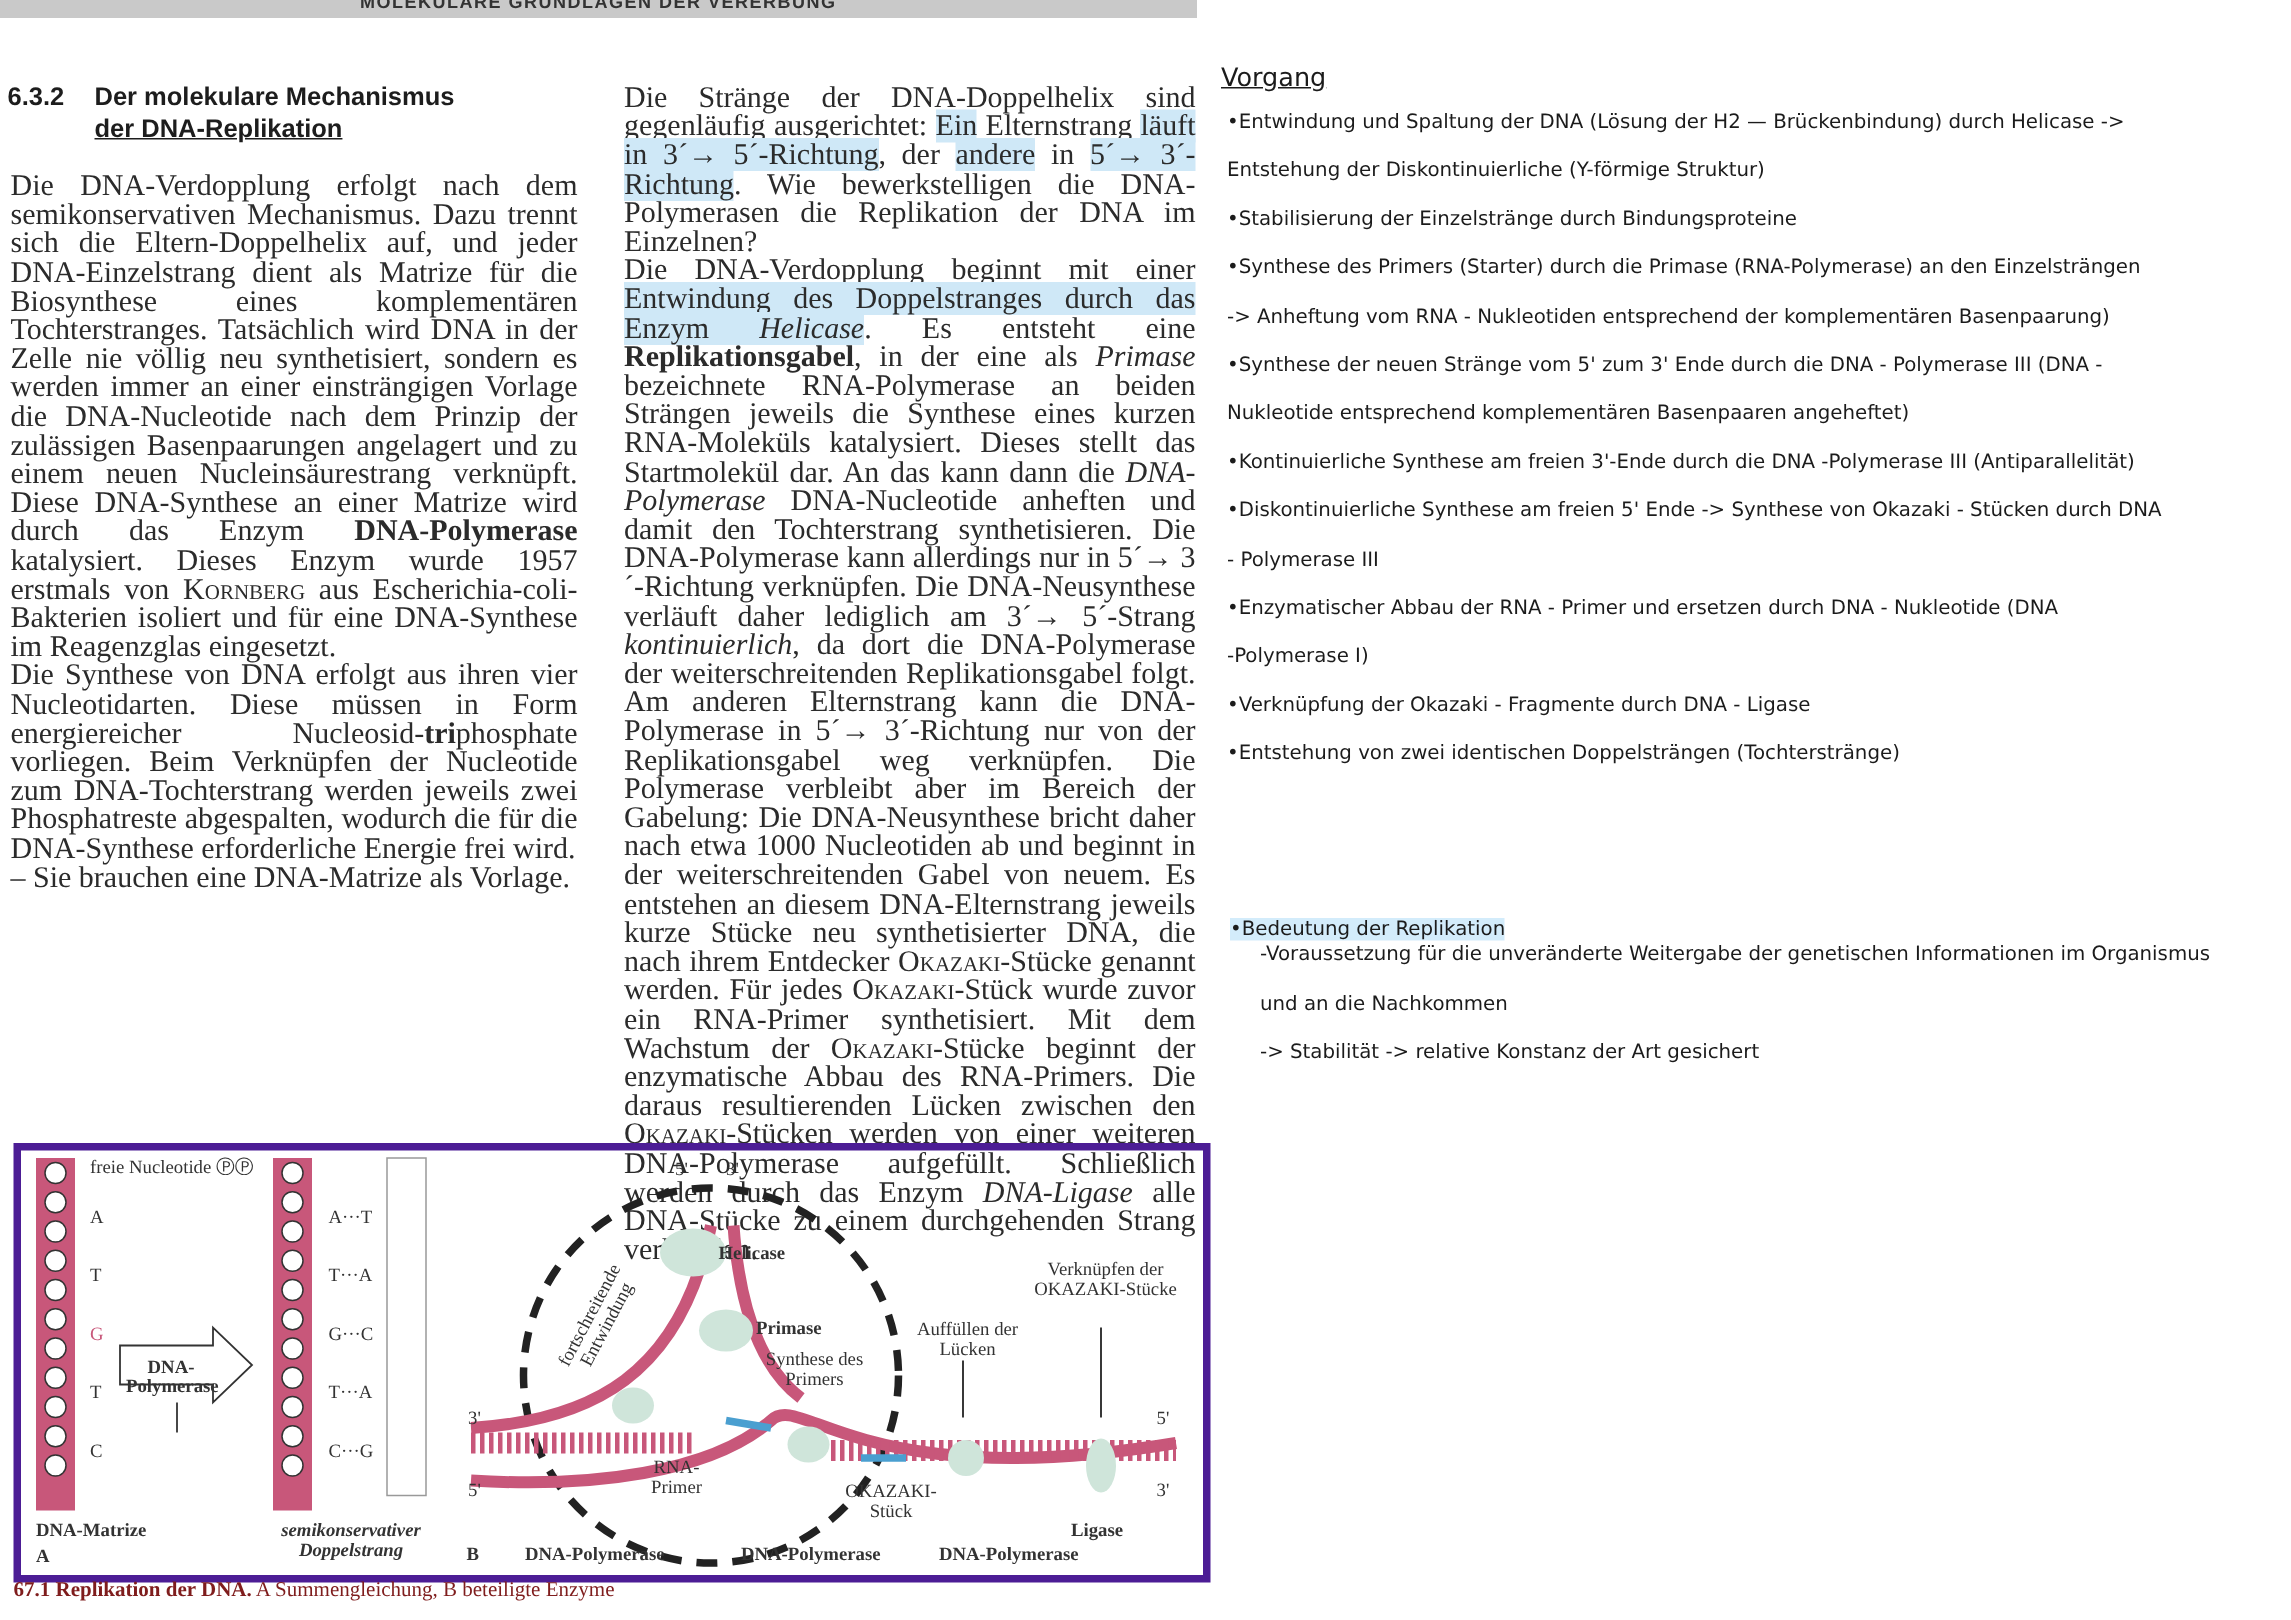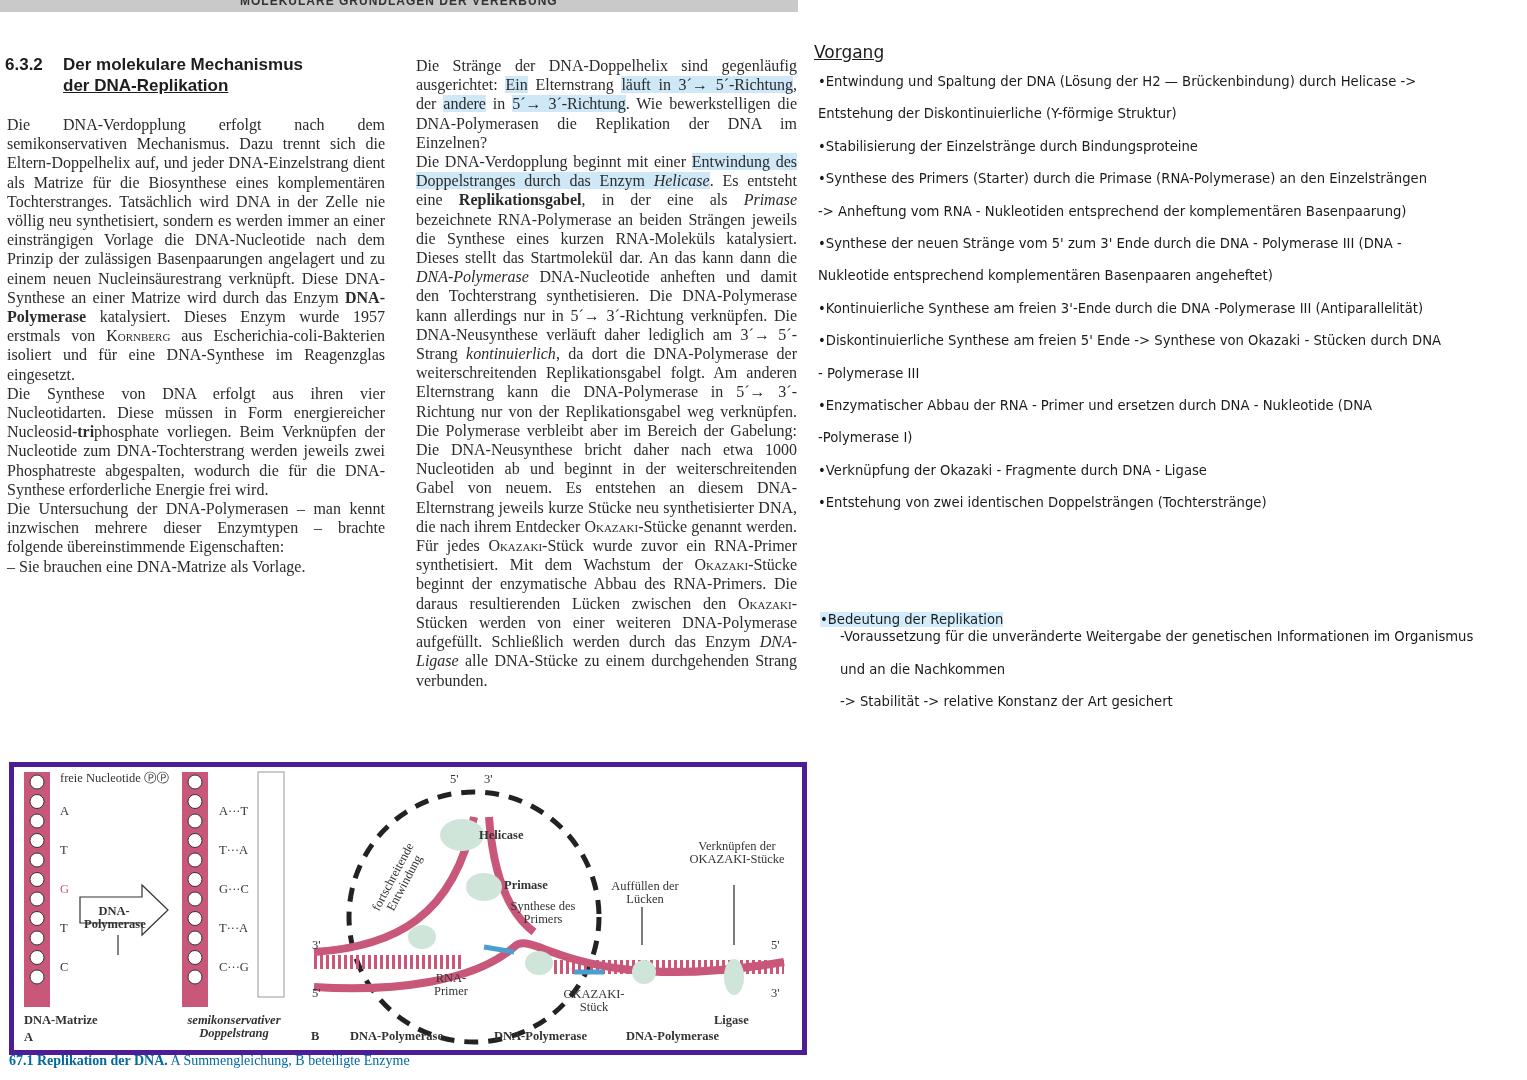--- a/index.html
+++ b/index.html
@@ -2,32 +2,32 @@
 <html><head>
 <meta charset="utf-8">
 <style>
   html, body { margin:0; padding:0; }
   body { width:1527px; height:1080px; background:#ffffff; position:relative; overflow:hidden; font-family:"Liberation Serif", serif; color:#2a2a2a; }
   .banner { position:absolute; left:0; top:0; width:798px; height:12px; background:#c9c9c9; overflow:hidden; }
   .banner span { position:absolute; left:240px; top:-6px; font-family:"Liberation Sans", sans-serif; font-weight:bold; font-size:12px; letter-spacing:1px; color:#333; }
   .heading { position:absolute; left:5px; top:54px; width:395px; font-family:"Liberation Sans", sans-serif; font-weight:bold; font-size:17px; line-height:21px; color:#1d1d1d; }
   .heading .num { display:inline-block; width:58px; }
   .heading .line2 { padding-left:58px; display:block;text-decoration:underline; }
-  .col { position:absolute; font-size:16px; line-height:19.2px; text-align:justify; color:#2b2b2b; }
+  .col { position:absolute; font-size:20px; line-height:19.2px; text-align:justify; color:#2b2b2b; }
   .col1 { left:7px; top:115px; width:378px; }
   .col2 { left:416px; top:56px; width:381px; }
   .col p { margin:0; }
   .col .dash { padding-left:20px; text-indent:-20px; }
   .hl { background:#cfe8f7; }
   .b { font-weight:bold; }
   .i { font-style:italic; }
   .sc { font-variant:small-caps; }
   
   .figure { position:absolute; left:9px; top:762px; width:788px; height:283px; border:5px solid #4c1d95; }
-  .caption { position:absolute; left:9px; top:1053px; font-size:14px; color:#0369a1; }
+  .caption { position:absolute; left:9px; top:1053px; font-size:14px; color:#7f1d1d; }
   .caption .b { font-weight:bold; }
   .fig-label { position:absolute; font-size:12.5px; color:#333; line-height:13px; text-align:center; }
   .fig-label.b { font-weight:bold; }
   svg { position:absolute; left:0; top:0; }
   
   .notes { position:absolute; left:814px; top:40px; width:700px; font-family:"DejaVu Sans", sans-serif; font-size:13.2px; color:#1b1b1b; }
   .notes .title { font-size:17px; text-decoration:underline; position:absolute; left:0; top:2px; }
   .note-line { position:absolute; left:4px; white-space:nowrap; }
   .note-sub { position:absolute; left:26px; white-space:nowrap; }
   .hl2 { background:#d3ecfb; }
@@ -40,21 +40,20 @@
   </div>
 
 <div class="heading">
   <span class="num">6.3.2</span><span>Der molekulare Mechanismus</span>
   <span class="line2">der DNA-Replikation</span>
 </div>
 
 <div class="col col1">
   <p><span>Die DNA-Verdopplung erfolgt nach dem semikonservativen Mechanismus. Dazu trennt sich die Eltern-Doppelhelix auf, und jeder DNA-Einzelstrang dient als Matrize für die Biosynthese eines komplementären Tochterstranges. Tatsächlich wird DNA in der Zelle nie völlig neu synthetisiert, sondern es werden immer an einer einsträngigen Vorlage die DNA-Nucleotide nach dem Prinzip der zulässigen Basenpaarungen angelagert und zu einem neuen Nucleinsäurestrang verknüpft. Diese DNA-Synthese an einer Matrize wird durch das Enzym </span><span class="b">DNA-Polymerase</span><span> katalysiert. Dieses Enzym wurde 1957 erstmals von </span><span class="sc">Kornberg</span><span> aus Escherichia-coli-Bakterien isoliert und für eine DNA-Synthese im Reagenzglas eingesetzt.</span></p>
   <p><span>Die Synthese von DNA erfolgt aus ihren vier Nucleotidarten. Diese müssen in Form energiereicher Nucleosid-</span><span class="b">tri</span><span>phosphate vorliegen. Beim Verknüpfen der Nucleotide zum DNA-Tochterstrang werden jeweils zwei Phosphatreste abgespalten, wodurch die für die DNA-Synthese erforderliche Energie frei wird.</span></p>
-  <p>Die Untersuchung der DNA-Polymerasen – man kennt inzwischen mehrere dieser Enzymtypen – brachte folgende übereinstimmende Eigenschaften:</p>
   <p class="dash">– Sie brauchen eine DNA-Matrize als Vorlage.</p>
 </div>
 
 <div class="col col2">
   <p><span>Die Stränge der DNA-Doppelhelix sind gegenläufig ausgerichtet: </span><span class="hl">Ein</span><span> Elternstrang </span><span class="hl">läuft in 3´→ 5´-Richtung</span><span>, der </span><span class="hl">andere</span><span> in </span><span class="hl">5´→ 3´-Richtung</span><span>. Wie bewerkstelligen die DNA-Polymerasen die Replikation der DNA im Einzelnen?</span></p>
   <p><span>Die DNA-Verdopplung beginnt mit einer </span><span class="hl">Entwindung des Doppelstranges durch das Enzym </span><span class="hl i">Helicase</span><span>. Es entsteht eine </span><span class="b">Replikationsgabel</span><span>, in der eine als </span><span class="i">Primase</span><span> bezeichnete RNA-Polymerase an beiden Strängen jeweils die Synthese eines kurzen RNA-Moleküls katalysiert. Dieses stellt das Startmolekül dar. An das kann dann die </span><span class="i">DNA-Polymerase</span><span> DNA-Nucleotide anheften und damit den Tochterstrang synthetisieren. Die DNA-Polymerase kann allerdings nur in 5´→ 3´-Richtung verknüpfen. Die DNA-Neusynthese verläuft daher lediglich am 3´→ 5´-Strang </span><span class="i">kontinuierlich</span><span>, da dort die DNA-Polymerase der weiterschreitenden Replikationsgabel folgt. Am anderen Elternstrang kann die DNA-Polymerase in 5´→ 3´-Richtung nur von der Replikationsgabel weg verknüpfen. Die Polymerase verbleibt aber im Bereich der Gabelung: Die DNA-Neusynthese bricht daher nach etwa 1000 Nucleotiden ab und beginnt in der weiterschreitenden Gabel von neuem. Es entstehen an diesem DNA-Elternstrang jeweils kurze Stücke neu synthetisierter DNA, die nach ihrem Entdecker </span><span class="sc">Okazaki</span><span>-Stücke genannt werden. Für jedes </span><span class="sc">Okazaki</span><span>-Stück wurde zuvor ein RNA-Primer synthetisiert. Mit dem Wachstum der </span><span class="sc">Okazaki</span><span>-Stücke beginnt der enzymatische Abbau des RNA-Primers. Die daraus resultierenden Lücken zwischen den </span><span class="sc">Okazaki</span><span>-Stücken werden von einer weiteren DNA-Polymerase aufgefüllt. Schließlich werden durch das Enzym </span><span class="i">DNA-Ligase</span><span> alle DNA-Stücke zu einem durchgehenden Strang verbunden.</span></p>
 </div>
 
 <div class="figure">
   <svg width="788" height="283">

